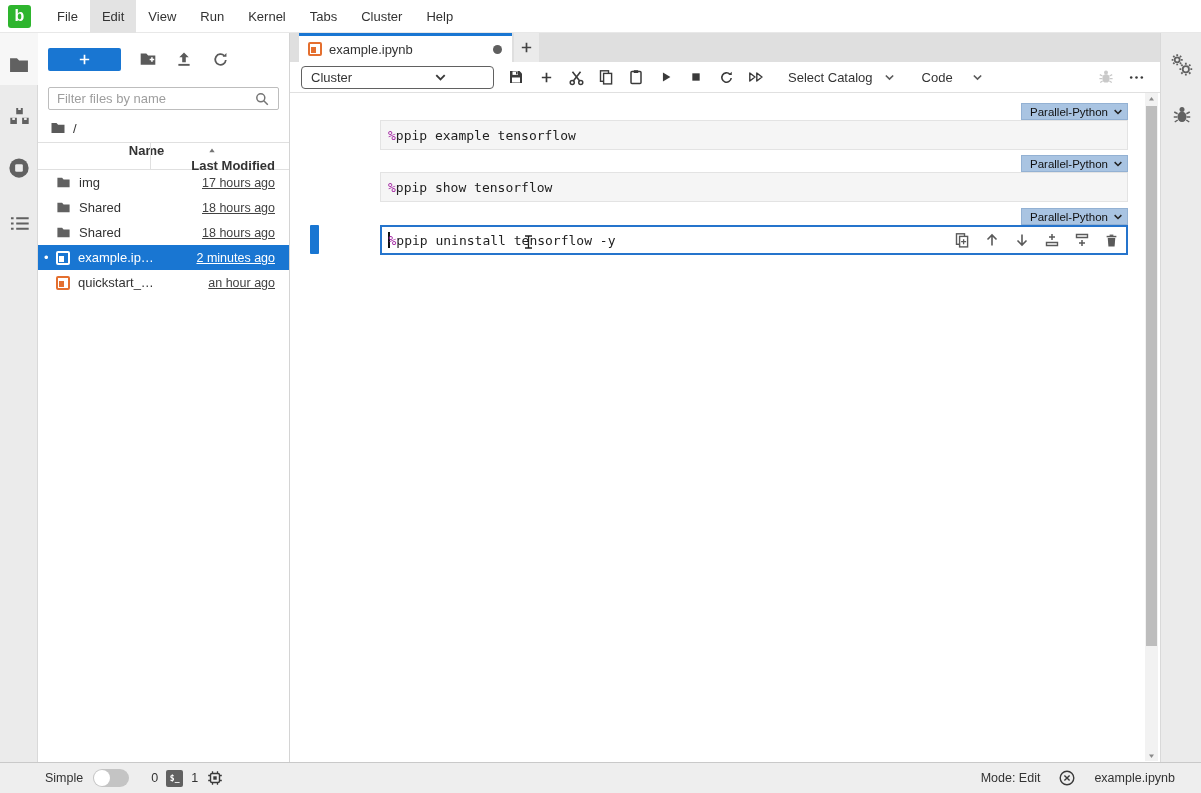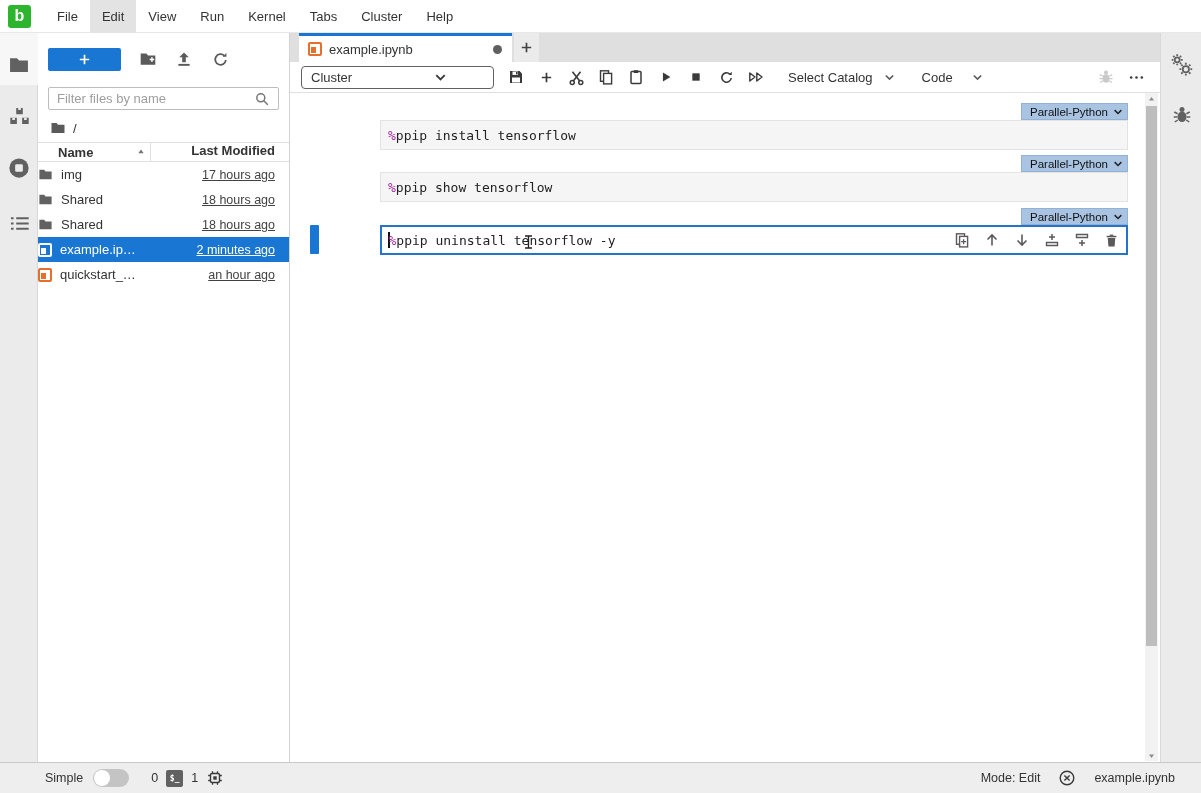--- a/index.html
+++ b/index.html
@@ -21,26 +21,26 @@
 
   
   #file-panel { position:absolute; left:38px; top:33px; width:252px; height:729px; background:#fff; border-right:1px solid #d4d4d4; }
   #fb-toolbar { display:flex; align-items:center; height:52px; padding-left:10px; }
   #new-launcher-btn { width:73px; height:23px; background:#1976d2; border:none; border-radius:2px; color:#fff; font-size:16px; display:flex; align-items:center; justify-content:center; margin-right:9px; }
   .fb-tool { width:36px; height:28px; display:flex; align-items:center; justify-content:center; color:#5a5a5a; background:transparent; border:none; }
   #filter-box { margin:2px 10px 0 10px; height:23px; border:1px solid #bdbdbd; border-radius:2px; display:flex; align-items:center; padding:0 8px; }
   #filter-box input { flex:1; border:none; outline:none; font-size:13px; color:#333; font-family:"Liberation Sans",sans-serif; background:transparent; }
   #filter-box input::placeholder { color:#9e9e9e; }
   #breadcrumb { display:flex; align-items:center; gap:7px; padding:10px 0 6px 12px; color:#5a5a5a; }
-  #fb-header { display:flex; height:20px; border-top:1px solid #e0e0e0; border-bottom:1px solid #e0e0e0; font-weight:bold; position:relative; }
+  #fb-header { display:flex; align-items:center; height:28px; border-top:1px solid #e0e0e0; border-bottom:1px solid #e0e0e0; font-weight:bold; position:relative;flex-direction:column; }
   #fb-header .col-name { padding-left:20px; display:flex; align-items:center; }
   #fb-header .sort-caret { margin-left:42px; color:#757575; }
   #fb-header .col-divider { position:absolute; left:112px; top:0; width:1px; height:100%; background:#e0e0e0; }
   #fb-header .col-modified { margin-left:auto; padding-right:14px; font-weight:bold; }
-  .fb-row { display:flex; align-items:center; height:25px; position:relative; }
+  .fb-row { display:flex; align-items:center; height:25px; position:relative; padding-left:18px; }
   .fb-row .dot { position:absolute; left:6px; font-size:13px; }
   .fb-row .fname { margin-left:8px; flex:1; white-space:nowrap; overflow:hidden; }
   .fb-row .ftime { padding-right:14px; color:#424242; font-size:12.5px; white-space:nowrap;text-decoration:underline; }
   .fb-row.selected { background:#1976d2; color:#fff; }
   .fb-row.selected .ftime { color:#fff; }
   .folder-glyph { color:#616161; }
   .nbicon { width:14px; height:14px; border-radius:2px; position:relative; flex:0 0 auto; }
   .nbicon.orange { border:2px solid #e46f2f; background:#fff; }
   .nbicon.orange::after { content:""; position:absolute; left:1px; bottom:1px; width:5px; height:6px; background:#e46f2f; }
   .nbicon.white { border:2px solid #fff; background:#1976d2; }
@@ -509,21 +509,21 @@
           <span>Parallel-Python</span>
           <span class="icwrap">
               <svg class="ic" width="12" height="12" style="color:#222">
                 <use href="#i-chevdown"></use>
               </svg>
             </span>
         </div>
       </div>
       <div class="cell">
           <span class="tok-magic">%</span>
-          <span>ppip install tensorflow</span>
+          <span>ppip example tensorflow</span>
         </div>
     </div>
 
     <div class="cellgroup g2">
       <div class="kernel-row">
         <div class="kernel-select">
           <span>Parallel-Python</span>
           <span class="icwrap">
               <svg class="ic" width="12" height="12" style="color:#222">
                 <use href="#i-chevdown"></use>

